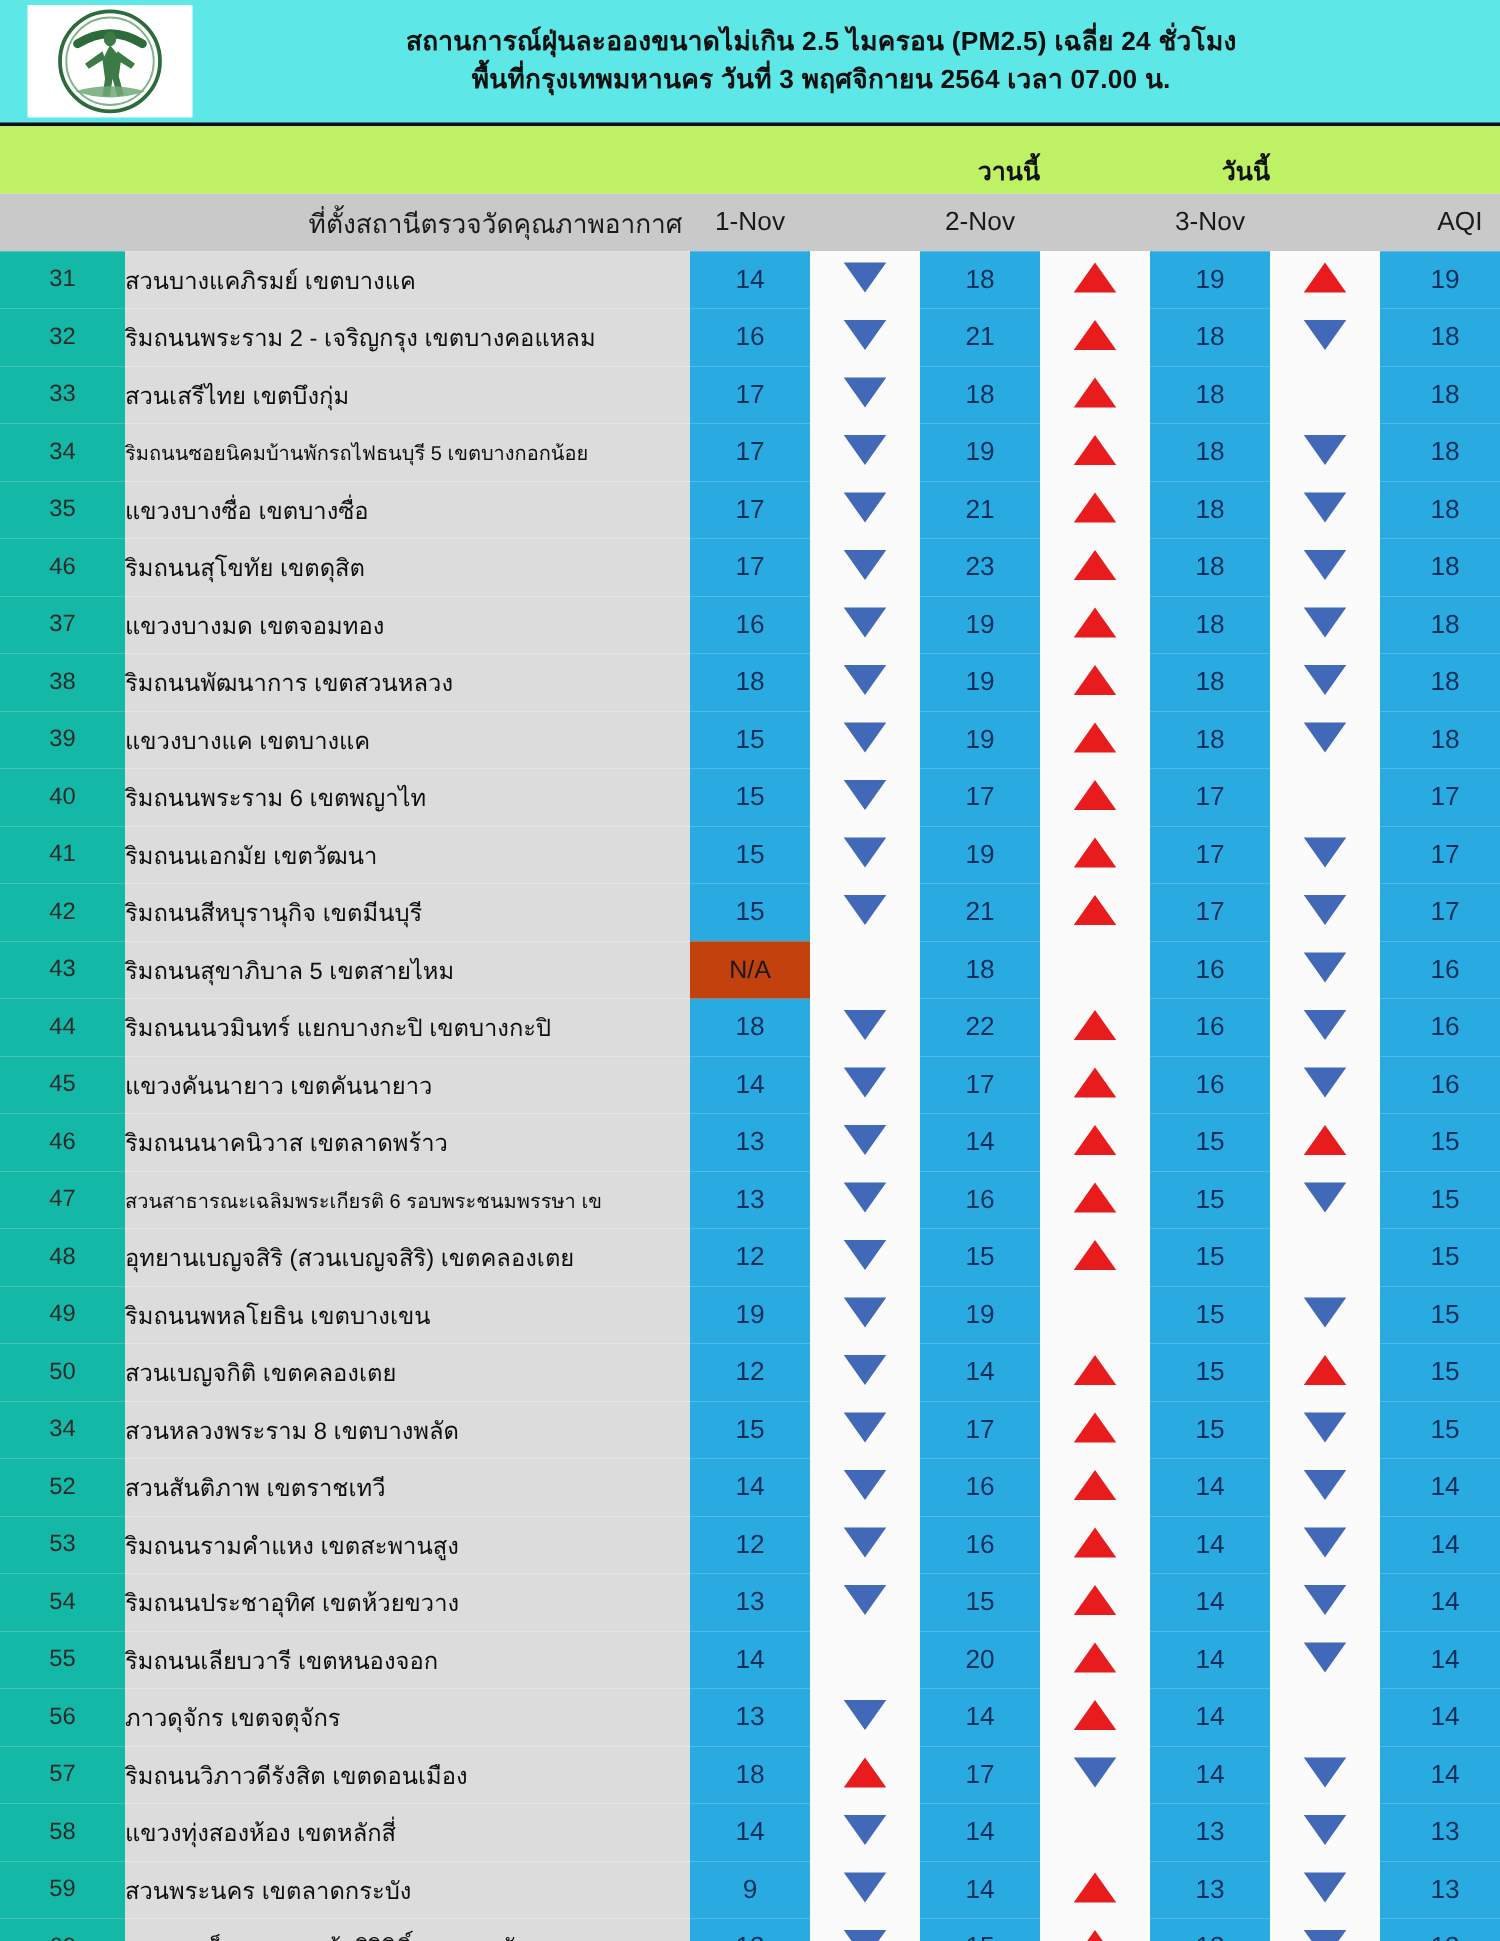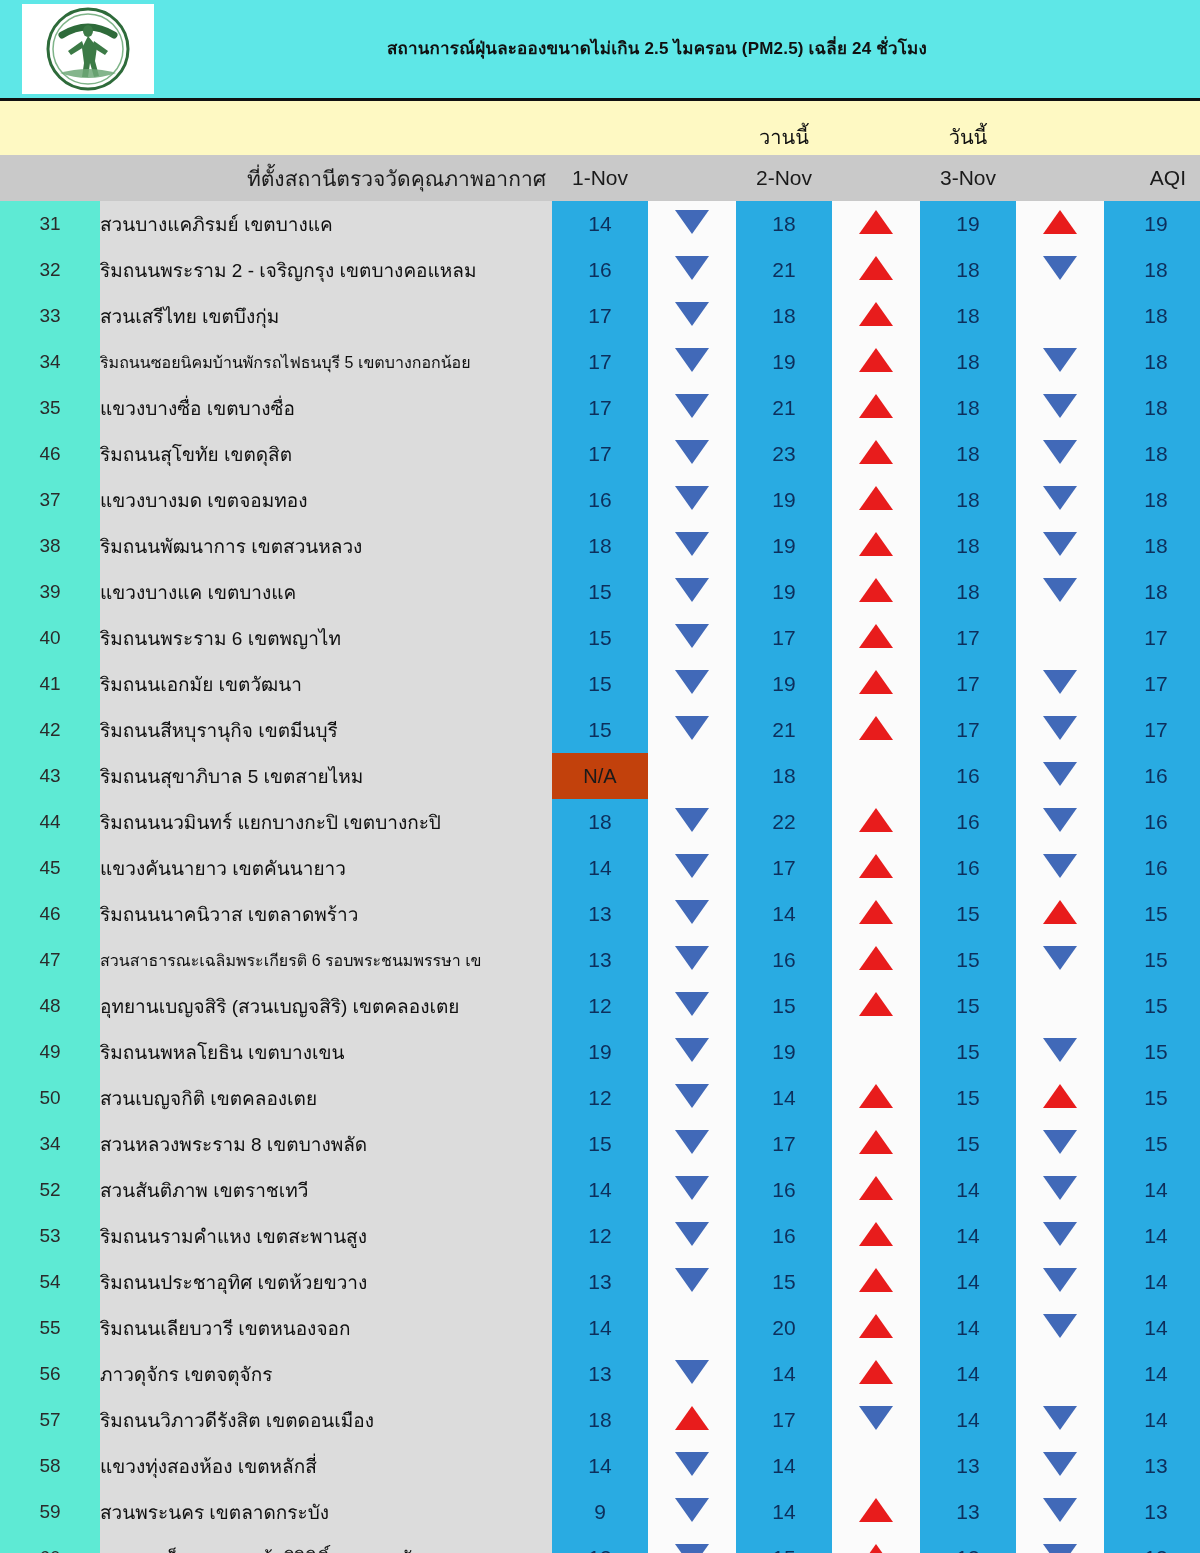--- a/index.html
+++ b/index.html
@@ -40,21 +40,21 @@
     display: flex;
     flex-direction: column;
     align-items: center;
     justify-content: center;
     padding-right: 40px;
   }
   .banner-title .line1,
   .banner-title .line2 {
     color: #101010;
     font-weight: bold;
-    font-size: 17px;
+    font-size: 21px;
     letter-spacing: 0.2px;
     line-height: 1.45;
     white-space: nowrap;
   }
 
   
   .table-wrap {
     position: relative;
     width: 1200px;
   }
@@ -64,49 +64,49 @@
     table-layout: fixed;
   }
   table.aqi col.c-idx   { width: 100px; }
   table.aqi col.c-name  { width: 452px; }
   table.aqi col.c-val   { width: 96px;  }
   table.aqi col.c-arr   { width: 88px;  }
   table.aqi col.c-aqi   { width: 104px; }
 
   
   tr.superhead td {
-    background: #fef9c3;
+    background: #bef264;
     height: 52px;
     vertical-align: bottom;
     padding: 0 0 2px 0;
-    text-align: center;
+    text-align: right;
     font-size: 20px;
     color: #111111;
-    font-weight: normal;
+    font-weight: bold;
   }
 
   
   tr.colhead td {
     background: #C9C9C9;
     height: 46px;
     font-size: 21px;
     color: #1a1a1a;
     padding: 0 6px;
     vertical-align: middle;
   }
   tr.colhead td.h-name { text-align: right; font-weight: normal; padding-left: 10px; }
   tr.colhead td.h-date { text-align: center; }
   tr.colhead td.h-aqi  { text-align: right; padding-right: 22px; }
 
   
   tr.drow { height: 46px; }
   tr.drow td { padding: 0; vertical-align: middle; }
 
   td.idx {
-    background: #5eead4;
+    background: #14b8a6;
     text-align: center;
     font-size: 19px;
     color: #2b2b2b;
   }
   td.name {
     background: #DCDCDC;
     font-size: 19px;
     color: #0f0f0f;
     font-weight: normal;
     padding-left: 12px;
@@ -163,20 +163,21 @@
       <path d="M20 32 Q46 16 72 32" fill="none" stroke="#2E6B3A" stroke-width="7" stroke-linecap="round"></path>
       <ellipse cx="46" cy="28" rx="5" ry="6" fill="#3C7A46"></ellipse>
       <path d="M46 33 L40 45 L42 60 L40 74 L46 74 L48 60 L52 74 L57 73 L53 58 L55 44 Z" fill="#3C7A46"></path>
       <path d="M40 38 L26 48 L29 52 L42 44 Z" fill="#3C7A46"></path>
       <path d="M52 38 L66 48 L63 52 L50 44 Z" fill="#3C7A46"></path>
       <path d="M18 70 Q46 62 74 70 Q46 80 18 70 Z" fill="#6FA878" opacity="0.85"></path>
     </svg>
   </div>
   <div class="banner-title">
     <div class="line1">สถานการณ์ฝุ่นละอองขนาดไม่เกิน 2.5 ไมครอน (PM2.5) เฉลี่ย 24 ชั่วโมง</div>
+    <div class="line2">พื้นที่กรุงเทพมหานคร วันที่ 3 พฤศจิกายน 2564 เวลา 07.00 น.</div>
   </div>
 </div>
 
 <div class="table-wrap">
   <table class="aqi">
     <colgroup>
       <col class="c-idx">
         <col class="c-name">
       <col class="c-val">
         <col class="c-arr">

